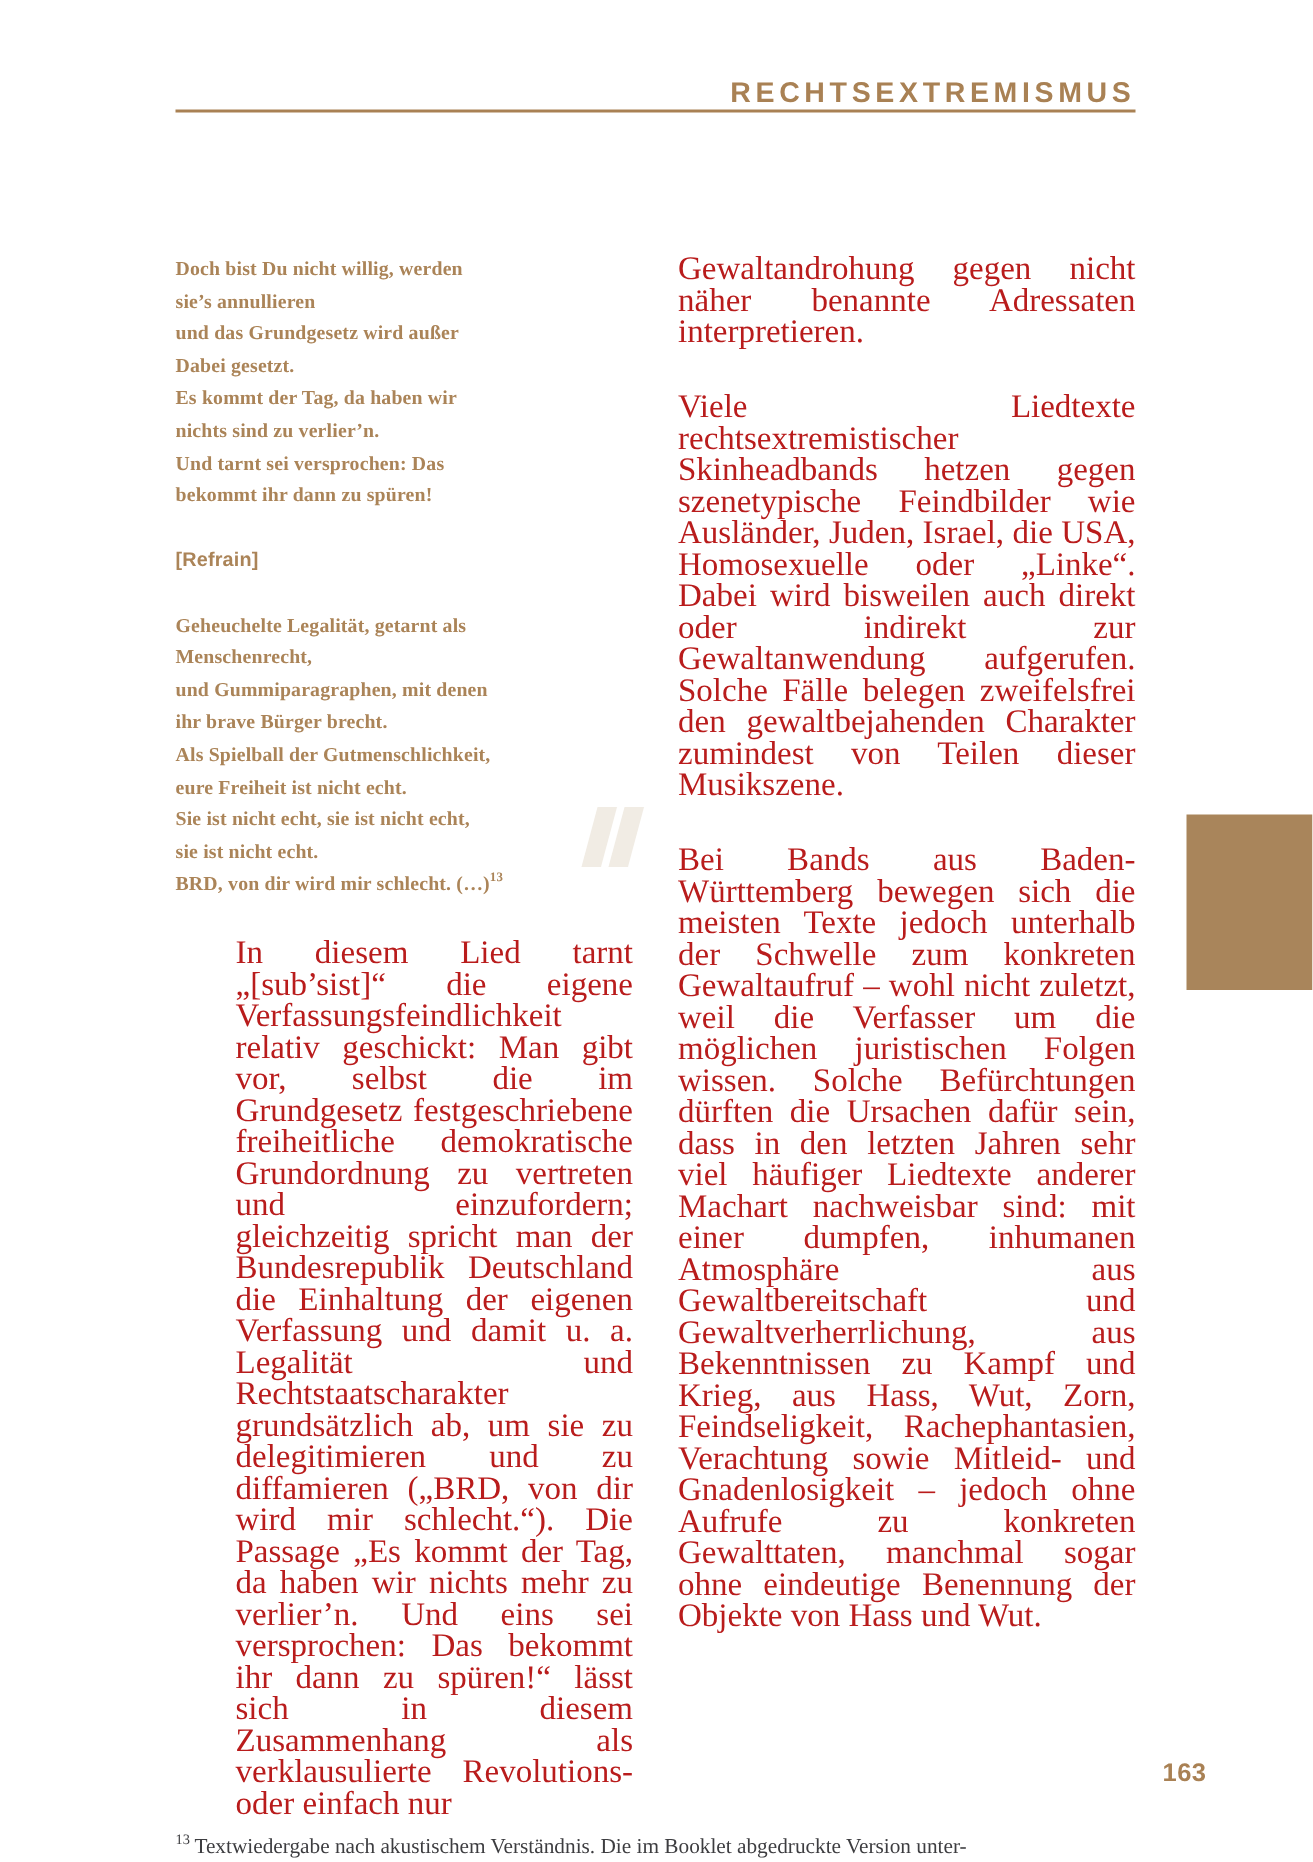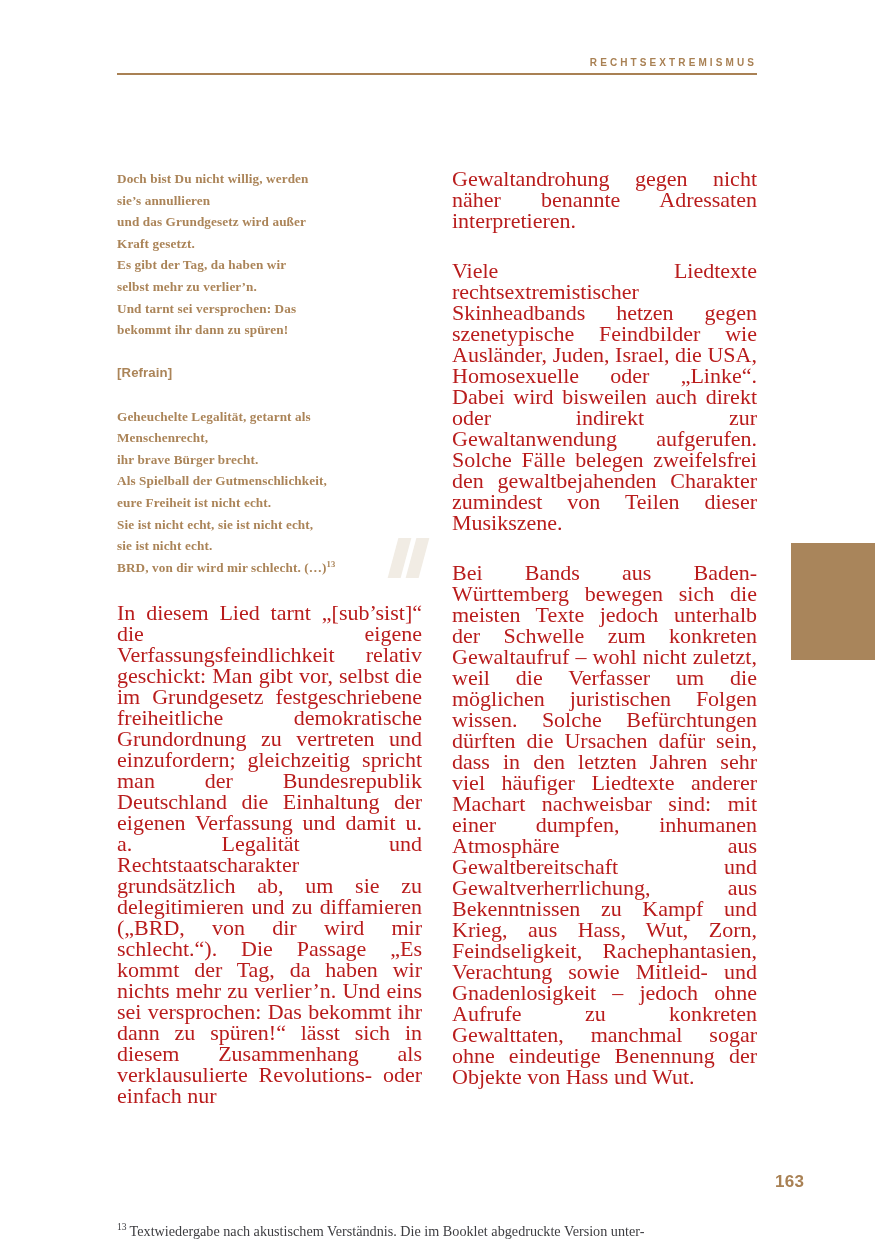--- a/index.html
+++ b/index.html
@@ -20,21 +20,21 @@
   .running-head {
     position: absolute;
     left: 117px;
     top: 52px;
     width: 640px;
     text-align: right;
   }
   .running-head-text {
     font-family: "Liberation Sans", sans-serif;
     font-weight: bold;
-    font-size: 10px;
+    font-size: 19px;
     letter-spacing: 3.1px;
     color: #a98154;
     display: inline-block;
   }
   .head-rule {
     position: absolute;
     left: 117px;
     top: 73px;
     width: 640px;
     height: 1.6px;
@@ -107,21 +107,21 @@
     font-family: "Liberation Serif", serif;
     font-size: 22px;
     line-height: 21px;
     text-align: justify;
     text-justify: inter-word;
     color: #b91c1c;
     margin: 0;
     hyphens: manual;
   }
   .body-p + .body-p { margin-top: 28.8px; }
-  .col-left .body-p { margin-top: 24px; }
+  .col-left .body-p { margin-top: 24px; margin-left: 40px; }
   .col-right .body-p:first-child { margin-top: 0; }
 
   
   .footnote {
     position: absolute;
     left: 117px;
     top: 1172px;
     width: 640px;
     font-family: "Liberation Serif", serif;
     font-size: 14.2px;
@@ -174,36 +174,37 @@
 <div class="columns">
 
   <div class="col col-left">
 
     <div class="lyrics">
 
       <div class="stanza">
         <div>Doch bist Du nicht willig, werden</div>
         <div>sie’s annullieren</div>
         <div>und das Grundgesetz wird außer</div>
-        <div>Kraft gesetzt.</div>
-        <div>Es gibt der Tag, da haben wir</div>
-        <div>selbst mehr zu verlier’n.</div>
+        <div>Dabei gesetzt.</div>
+        <div>Es kommt der Tag, da haben wir</div>
+        <div>nichts sind zu verlier’n.</div>
         <div>Und tarnt sei versprochen: Das</div>
         <div>bekommt ihr dann zu spüren!</div>
       </div>
 
       <div class="gap"></div>
 
       <div>[Refrain]</div>
 
       <div class="gap"></div>
 
       <div class="stanza">
         <div>Geheuchelte Legalität, getarnt als</div>
         <div>Menschenrecht,</div>
+        <div>und Gummiparagraphen, mit denen</div>
         <div>ihr brave Bürger brecht.</div>
         <div>Als Spielball der Gutmenschlichkeit,</div>
         <div>eure Freiheit ist nicht echt.</div>
         <div>Sie ist nicht echt, sie ist nicht echt,</div>
         <div>sie ist nicht echt.</div>
         <div><span>BRD, von dir wird mir schlecht. (…)</span><sup>13</sup></div>
       </div>
 
     </div>
 

